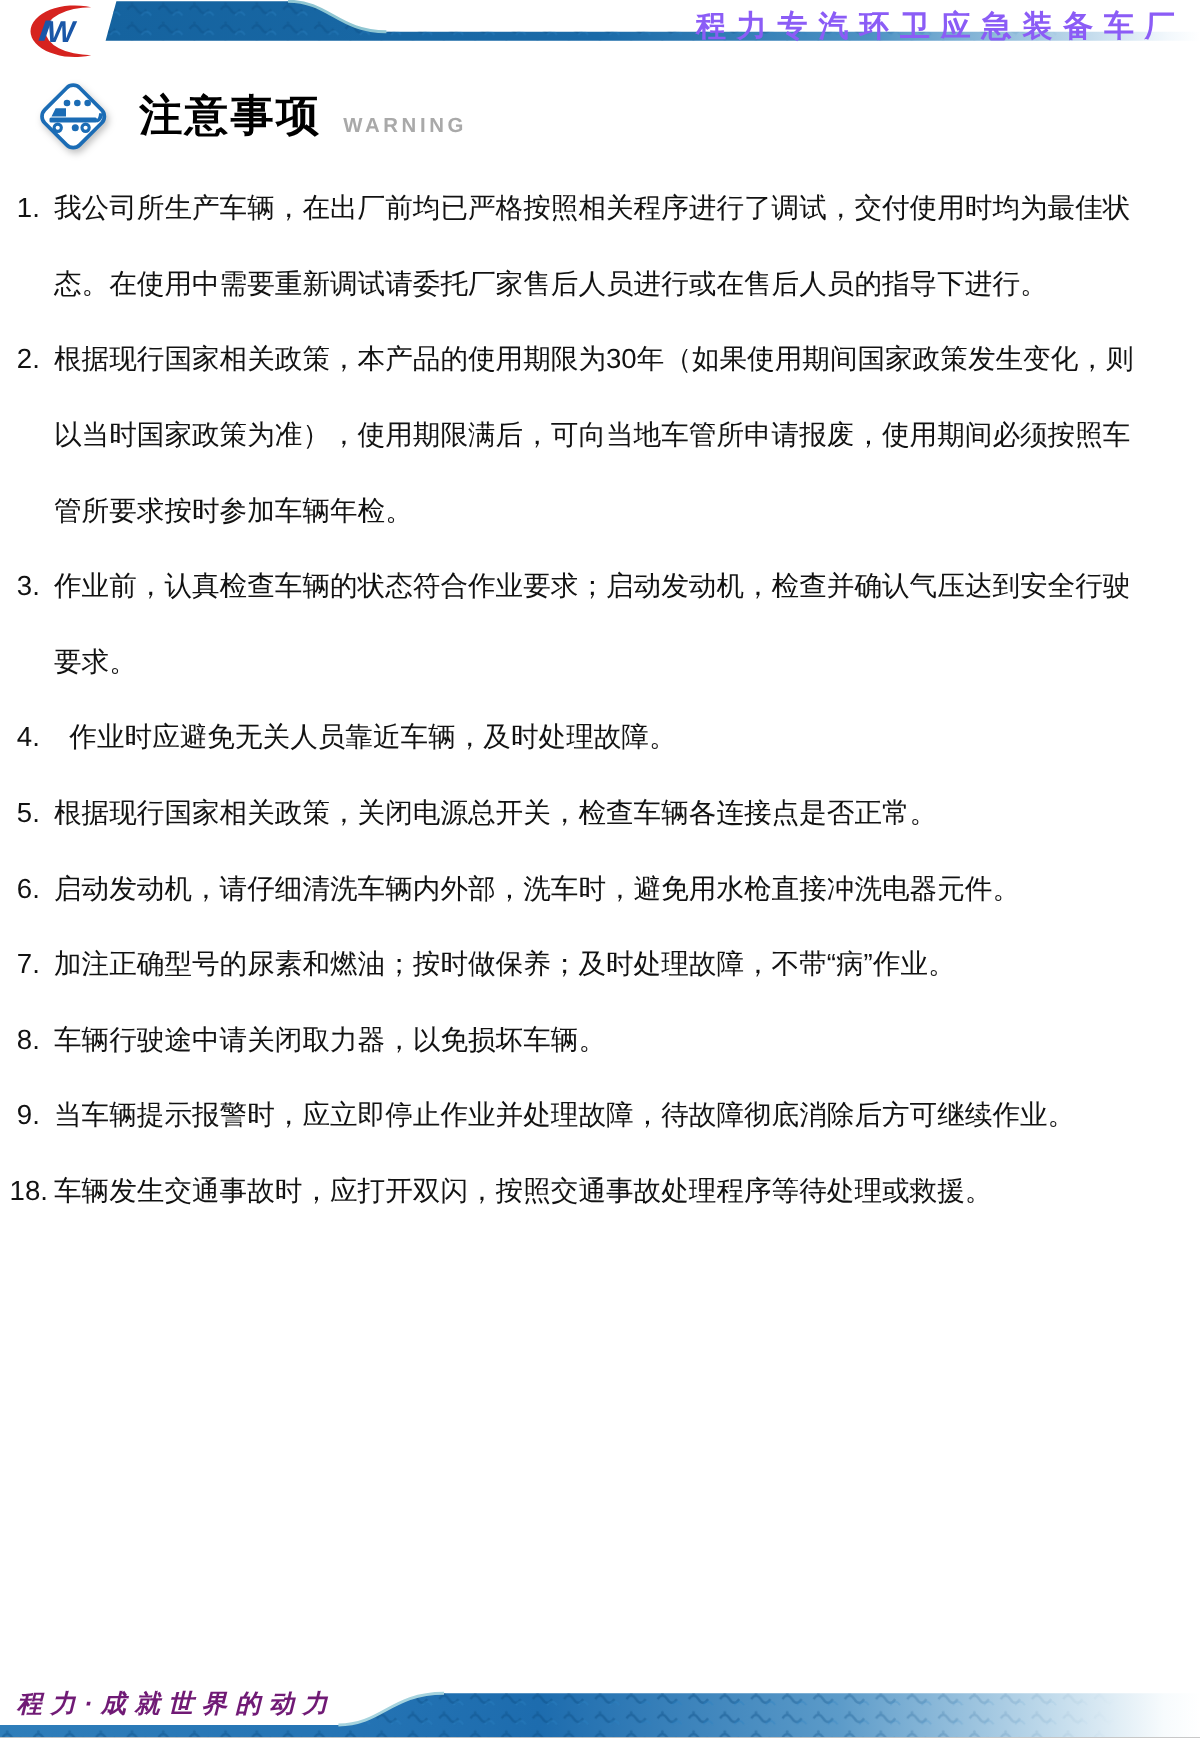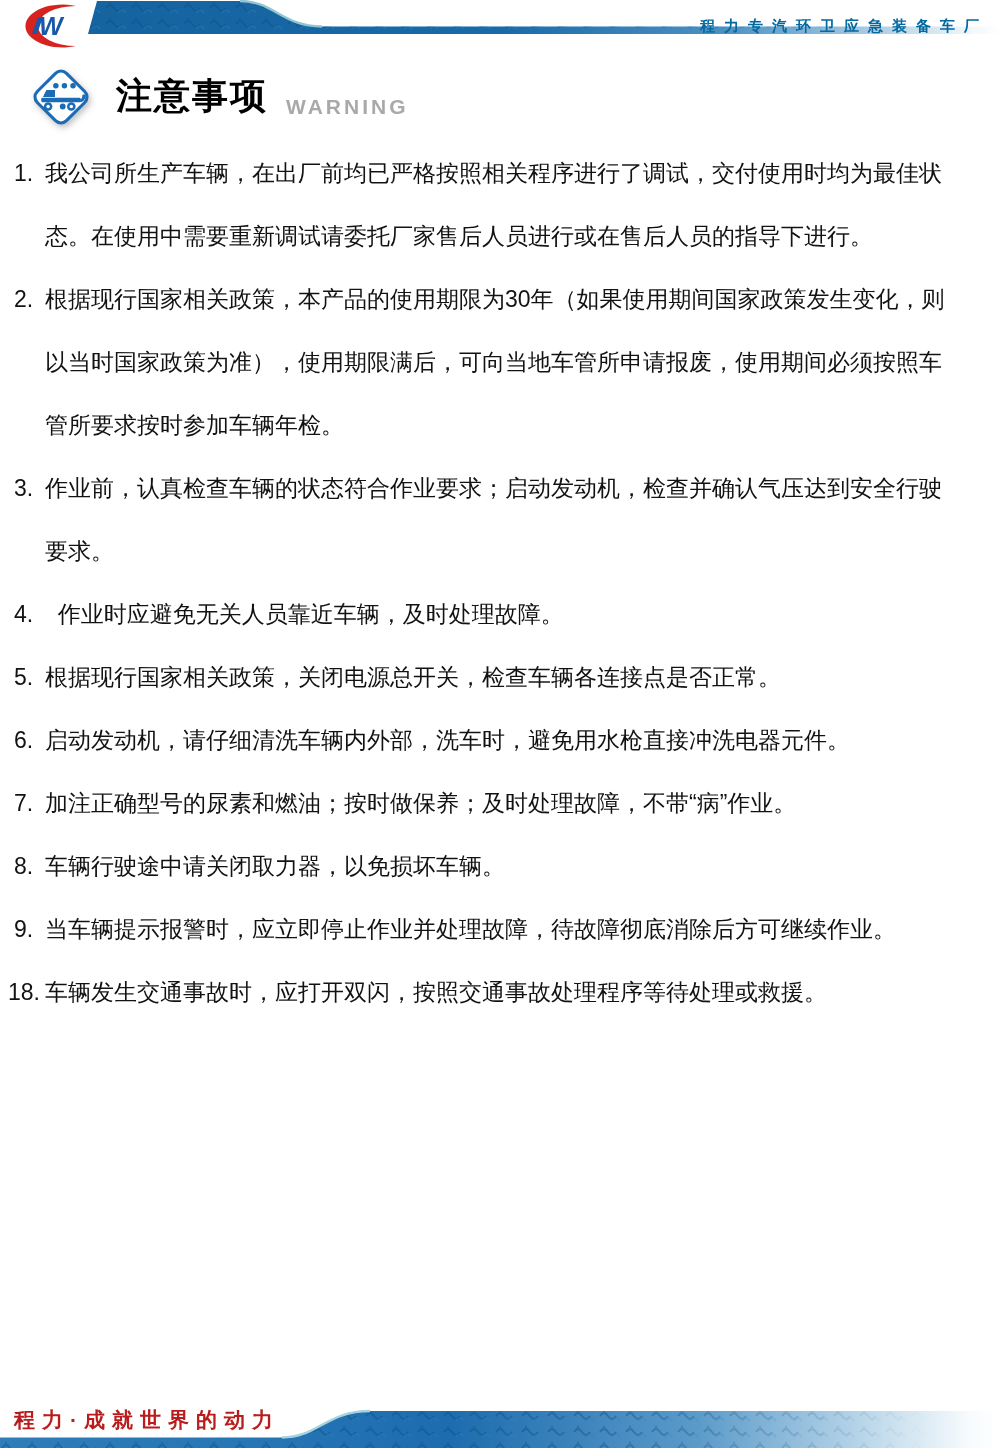--- a/index.html
+++ b/index.html
@@ -3,40 +3,40 @@
 <meta charset="utf-8">
 <style>
   html,body{margin:0;padding:0;background:#9e9e9e;}
   .page{position:relative;width:1000px;height:1448px;margin:0 auto;background:#ffffff;
         font-family:"Liberation Sans","DejaVu Sans",sans-serif;overflow:hidden;}
   
   .band{position:absolute;left:0;width:1000px;height:40px;}
   .band.top{top:0;}
   .band.bottom{bottom:0;}
   .logo{position:absolute;left:6px;top:2px;width:86px;height:48px;}
-  .company{position:absolute;top:5px;right:12px;font-size:15px;font-weight:bold;
-           color:#0369a1;letter-spacing:9px;white-space:nowrap;margin-top:12px;}
+  .company{position:absolute;top:5px;right:12px;font-size:25px;font-weight:bold;
+           color:#8b5cf6;letter-spacing:9px;white-space:nowrap;}
   
   .title-wrap{position:absolute;top:52px;left:18px;height:92px;}
   .diamond-icon{position:absolute;left:0;top:2px;width:86px;height:86px;
                 filter:drop-shadow(2px 3px 3px rgba(0,0,0,.25));}
   .page-title{position:absolute;left:98px;top:20px;font-size:36px;font-weight:900;
               color:#000;letter-spacing:2px;white-space:nowrap;}
-  .page-subtitle{position:absolute;left:268px;top:43px;font-size:21px;font-weight:bold;
+  .page-subtitle{position:absolute;left:268px;top:43px;font-size:17px;font-weight:bold;
               color:#a9a9a9;letter-spacing:3px;white-space:nowrap;}
   
   .list{position:absolute;top:142px;left:8px;right:38px;font-size:23px;
         line-height:63px;color:#121212;}
   .row{display:flex;align-items:flex-start;}
   .num{flex:0 0 37px;padding-left:6px;box-sizing:border-box;}
   .num.wide{padding-left:0;}
   .txt{flex:1;white-space:pre-wrap;}
   
   .slogan{position:absolute;left:14px;bottom:14px;font-size:21px;font-weight:bold;
-          color:#b91c1c;letter-spacing:7px;white-space:nowrap;z-index:2;}
+          color:#701a75;letter-spacing:7px;white-space:nowrap;z-index:2;font-style:italic;}
 </style>
 </head>
 <body>
 
 <div class="page">
 
   <svg class="band top" viewBox="0 0 1000 40" preserveAspectRatio="none">
     <defs>
       <linearGradient id="gradH" gradientUnits="userSpaceOnUse" x1="88" y1="0" x2="1000" y2="0">
         <stop offset="0" stop-color="#15639f"></stop>

